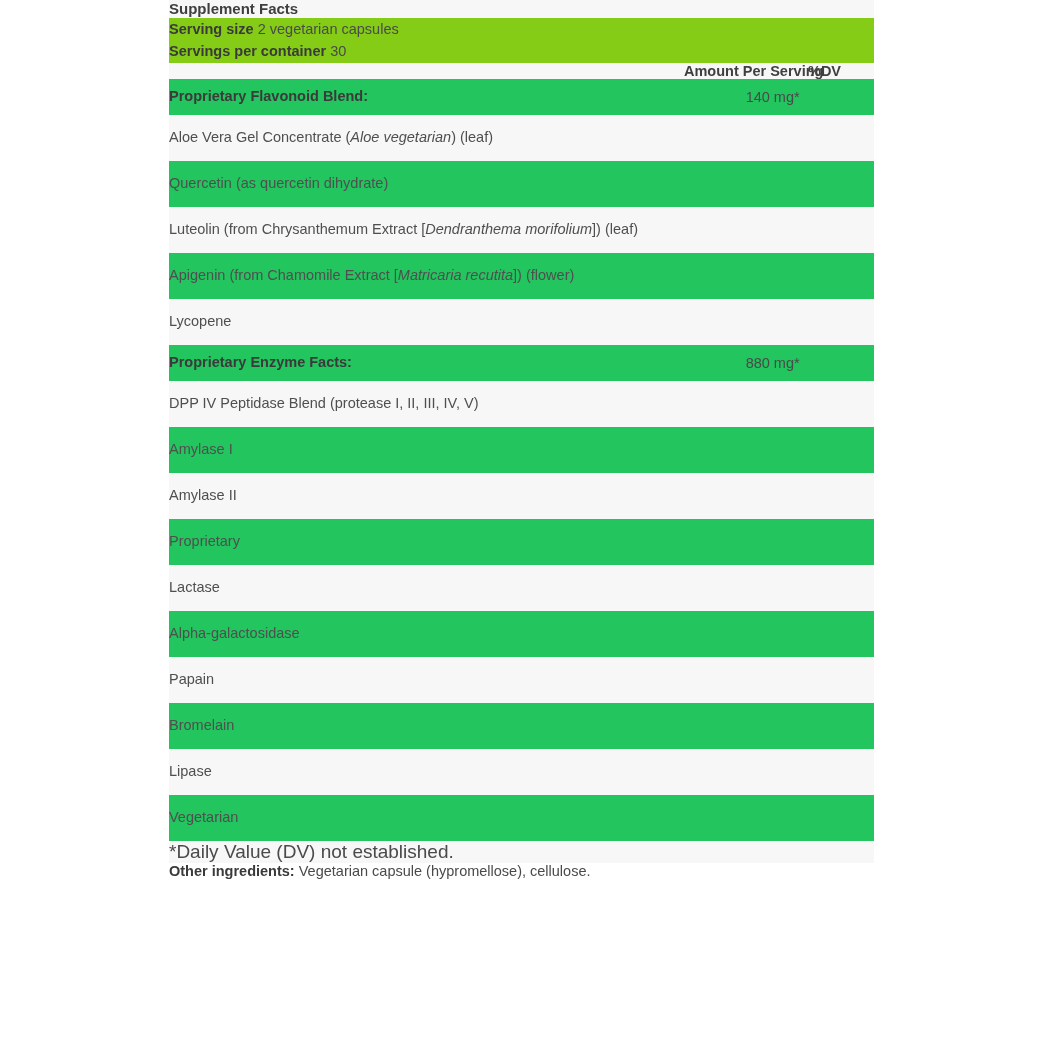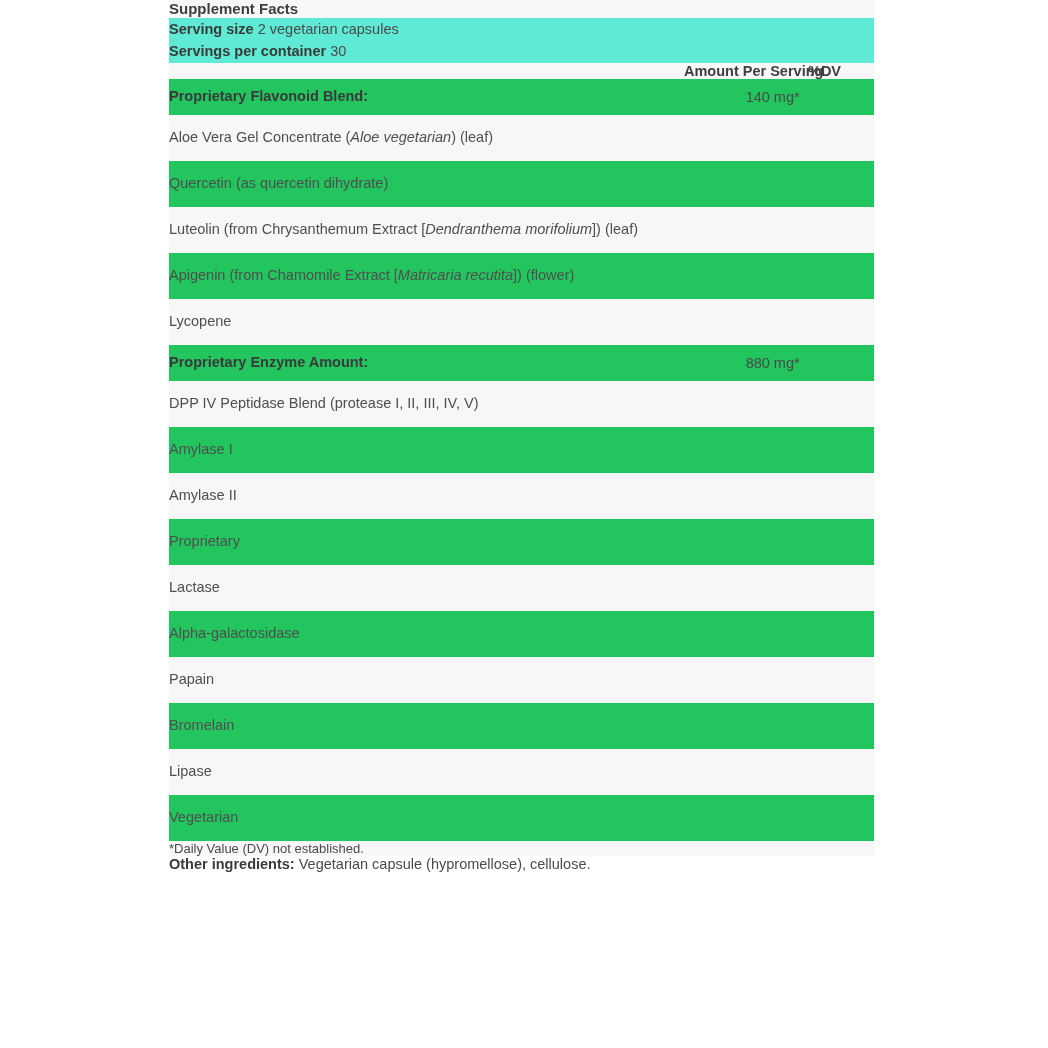--- a/index.html
+++ b/index.html
@@ -65,21 +65,21 @@
     background: #f7f7f7;
     padding: 16px 9px 15px 9px;
   }
   .title-text {
     font-size: 15px;
     font-weight: bold;
     color: #3f3f3f;
   }
 
   .serving-row td {
-    background: #5eead4;
+    background: #84cc16;
     padding: 12px 9px 10px 9px;
     margin-left: 44px;
   }
   .serving-line {
     font-size: 14.5px;
     line-height: 1.55;
     color: #4a4a4a;
   }
   .serving-line b { color: #3a3a3a; }
 
@@ -102,21 +102,21 @@
   .ingredient {
     padding-left: 46px;
     color: #4f4f4f;
   }
   .tall td { height: 46px; }
   .blend-row td { height: 36px; }
 
   .footnote-row td {
     background: #f7f7f7;
     padding: 17px 9px 17px 9px;
-    font-size: 13px;
+    font-size: 19px;
     color: #4a4a4a;
   }
   .other-row td {
     background: #ffffff;
     padding: 14px 9px 8px 0px;
     font-size: 14.5px;
     color: #4a4a4a;
     margin-left: 35px;
   }
   .other-row b { color: #3a3a3a; }
@@ -184,21 +184,21 @@
           <td class="cell-amt"></td>
           <td class="cell-dv"></td>
         </tr>
         <tr class="row-shaded tall">
           <td class="cell-name ingredient">Lycopene</td>
           <td class="cell-amt"></td>
           <td class="cell-dv"></td>
         </tr>
 
         <tr class="row-plain blend-row">
-          <td class="cell-name blend-name">Proprietary Enzyme Amount:</td>
+          <td class="cell-name blend-name">Proprietary Enzyme Facts:</td>
           <td class="cell-amt">880 mg</td>
           <td class="cell-dv">*</td>
         </tr>
         <tr class="row-shaded tall">
           <td class="cell-name ingredient">DPP IV Peptidase Blend (protease I, II, III, IV, V)</td>
           <td class="cell-amt"></td>
           <td class="cell-dv"></td>
         </tr>
         <tr class="row-plain tall">
           <td class="cell-name ingredient">Amylase I</td>

